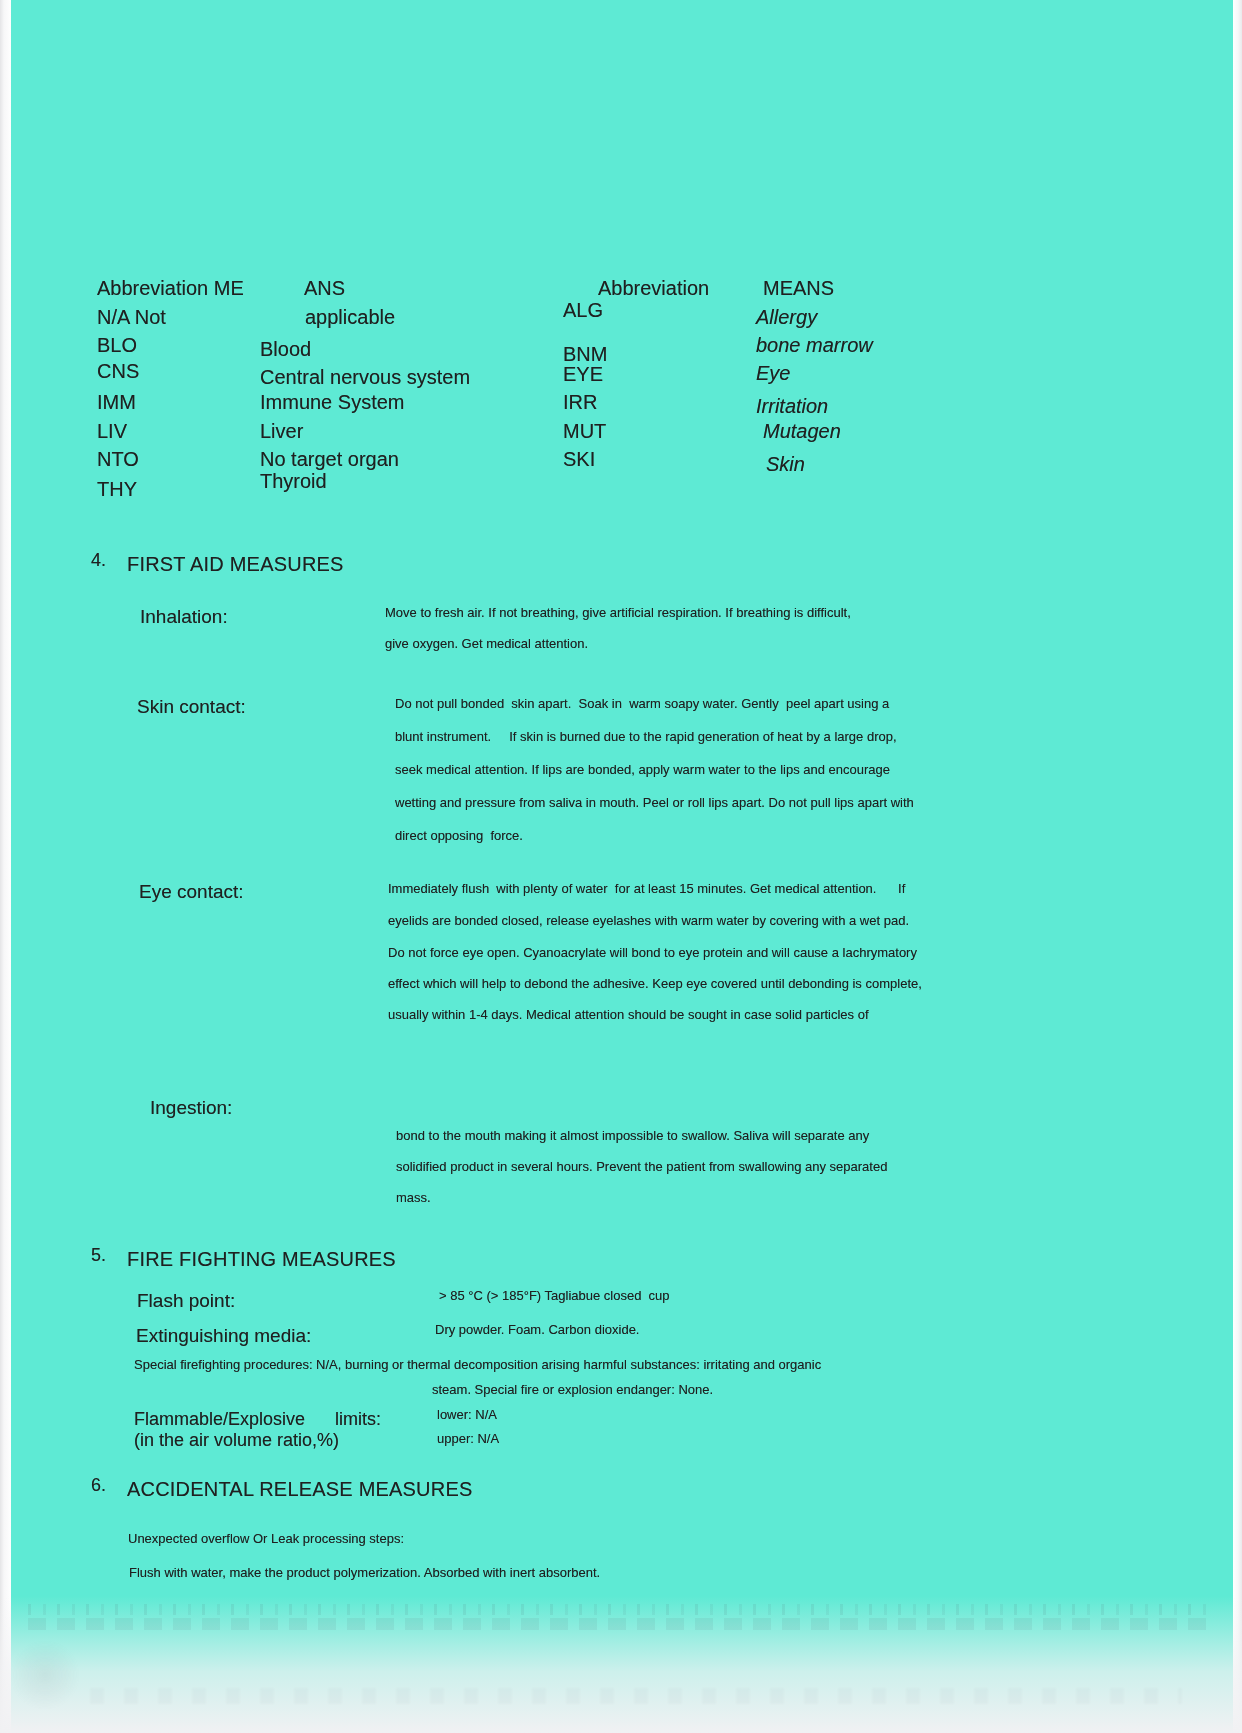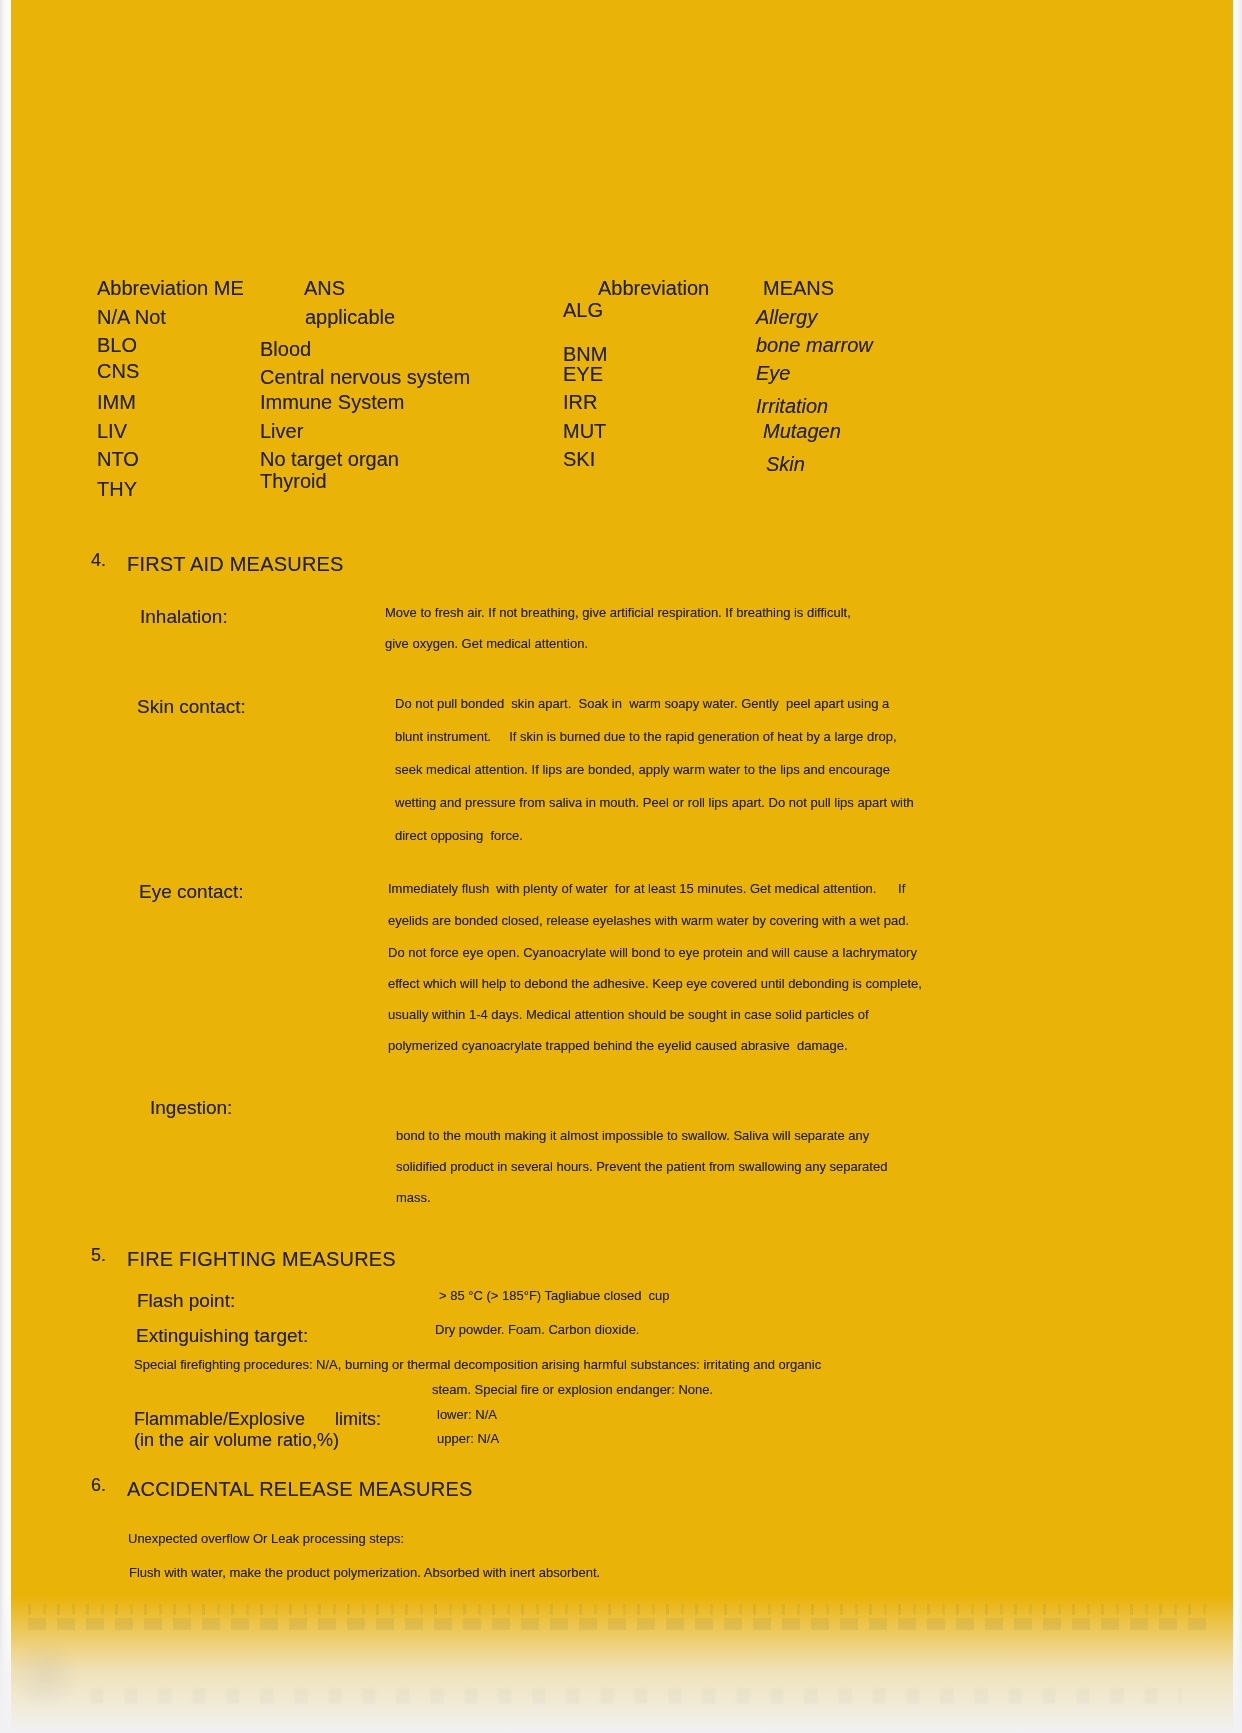--- a/index.html
+++ b/index.html
@@ -1,20 +1,20 @@
 <!DOCTYPE html>
 <html><head>
 <meta charset="utf-8">
 <style>
   html,body{margin:0;padding:0;background:#e8e8e8;}
   .page{
     position:relative;
     width:1242px;height:1733px;
     margin:0 auto;
-    background:#eab308;
+    background:#5eead4;
     overflow:hidden;
     font-family:"Liberation Sans","DejaVu Sans",sans-serif;
     color:#202020;
     -webkit-font-smoothing:antialiased;
   }
   .t{position:absolute;white-space:pre;text-shadow:0 0 0.5px rgba(0,0,0,0.35);}
   
   .abbrev-cell{position:absolute;font-size:20px;line-height:22px;}
   .hdr .c1{left:97px;}  .hdr .c2{left:304px;} .hdr .c3{left:574px;margin-left:24px;} .hdr .c4{left:763px;}
   .row .c1{left:97px;}  .row .c2{left:260px;} .row .c3{left:563px;} .row .c4{left:756px;font-style:italic;}
@@ -122,34 +122,33 @@
   <span class="t body" style="left:395px;top:762px">seek medical attention. If lips are bonded, apply warm water to the lips and encourage</span>
   <span class="t body" style="left:395px;top:795px">wetting and pressure from saliva in mouth. Peel or roll lips apart. Do not pull lips apart with</span>
   <span class="t body" style="left:395px;top:828px">direct opposing  force.</span>
 
   <span class="t lbl" style="left:139px;top:881px">Eye contact:</span>
   <span class="t body" style="left:388px;top:881px">Immediately flush  with plenty of water  for at least 15 minutes. Get medical attention.      If</span>
   <span class="t body" style="left:388px;top:913px">eyelids are bonded closed, release eyelashes with warm water by covering with a wet pad.</span>
   <span class="t body" style="left:388px;top:945px">Do not force eye open. Cyanoacrylate will bond to eye protein and will cause a lachrymatory</span>
   <span class="t body" style="left:388px;top:976px">effect which will help to debond the adhesive. Keep eye covered until debonding is complete,</span>
   <span class="t body" style="left:388px;top:1007px">usually within 1-4 days. Medical attention should be sought in case solid particles of</span>
-  <span class="t body" style="left:388px;top:1038px">polymerized cyanoacrylate trapped behind the eyelid caused abrasive  damage.</span>
 
   <span class="t lbl" style="left:150px;top:1097px">Ingestion:</span>
   <span class="t body" style="left:396px;top:1128px">bond to the mouth making it almost impossible to swallow. Saliva will separate any</span>
   <span class="t body" style="left:396px;top:1159px">solidified product in several hours. Prevent the patient from swallowing any separated</span>
   <span class="t body" style="left:396px;top:1190px">mass.</span>
 
   <span class="t sec-num" style="left:91px;top:1245px">5.</span>
   <span class="t sec-title" style="left:127px;top:1248px">FIRE FIGHTING MEASURES</span>
 
   <span class="t lbl" style="left:137px;top:1290px">Flash point:</span>
   <span class="t body" style="left:439px;top:1288px">&gt; 85 °C (&gt; 185°F) Tagliabue closed  cup</span>
 
-  <span class="t lbl" style="left:136px;top:1325px">Extinguishing target:</span>
+  <span class="t lbl" style="left:136px;top:1325px">Extinguishing media:</span>
   <span class="t body" style="left:435px;top:1322px">Dry powder. Foam. Carbon dioxide.</span>
 
   <span class="t body" style="left:134px;top:1357px">Special firefighting procedures: N/A, burning or thermal decomposition arising harmful substances: irritating and organic</span>
   <span class="t body" style="left:432px;top:1382px">steam. Special fire or explosion endanger: None.</span>
 
   <span class="t small" style="left:134px;top:1409px">Flammable/Explosive      limits:</span>
   <span class="t small" style="left:134px;top:1430px">(in the air volume ratio,%)</span>
   <span class="t body" style="left:437px;top:1407px">lower: N/A</span>
   <span class="t body" style="left:437px;top:1431px">upper: N/A</span>
 

